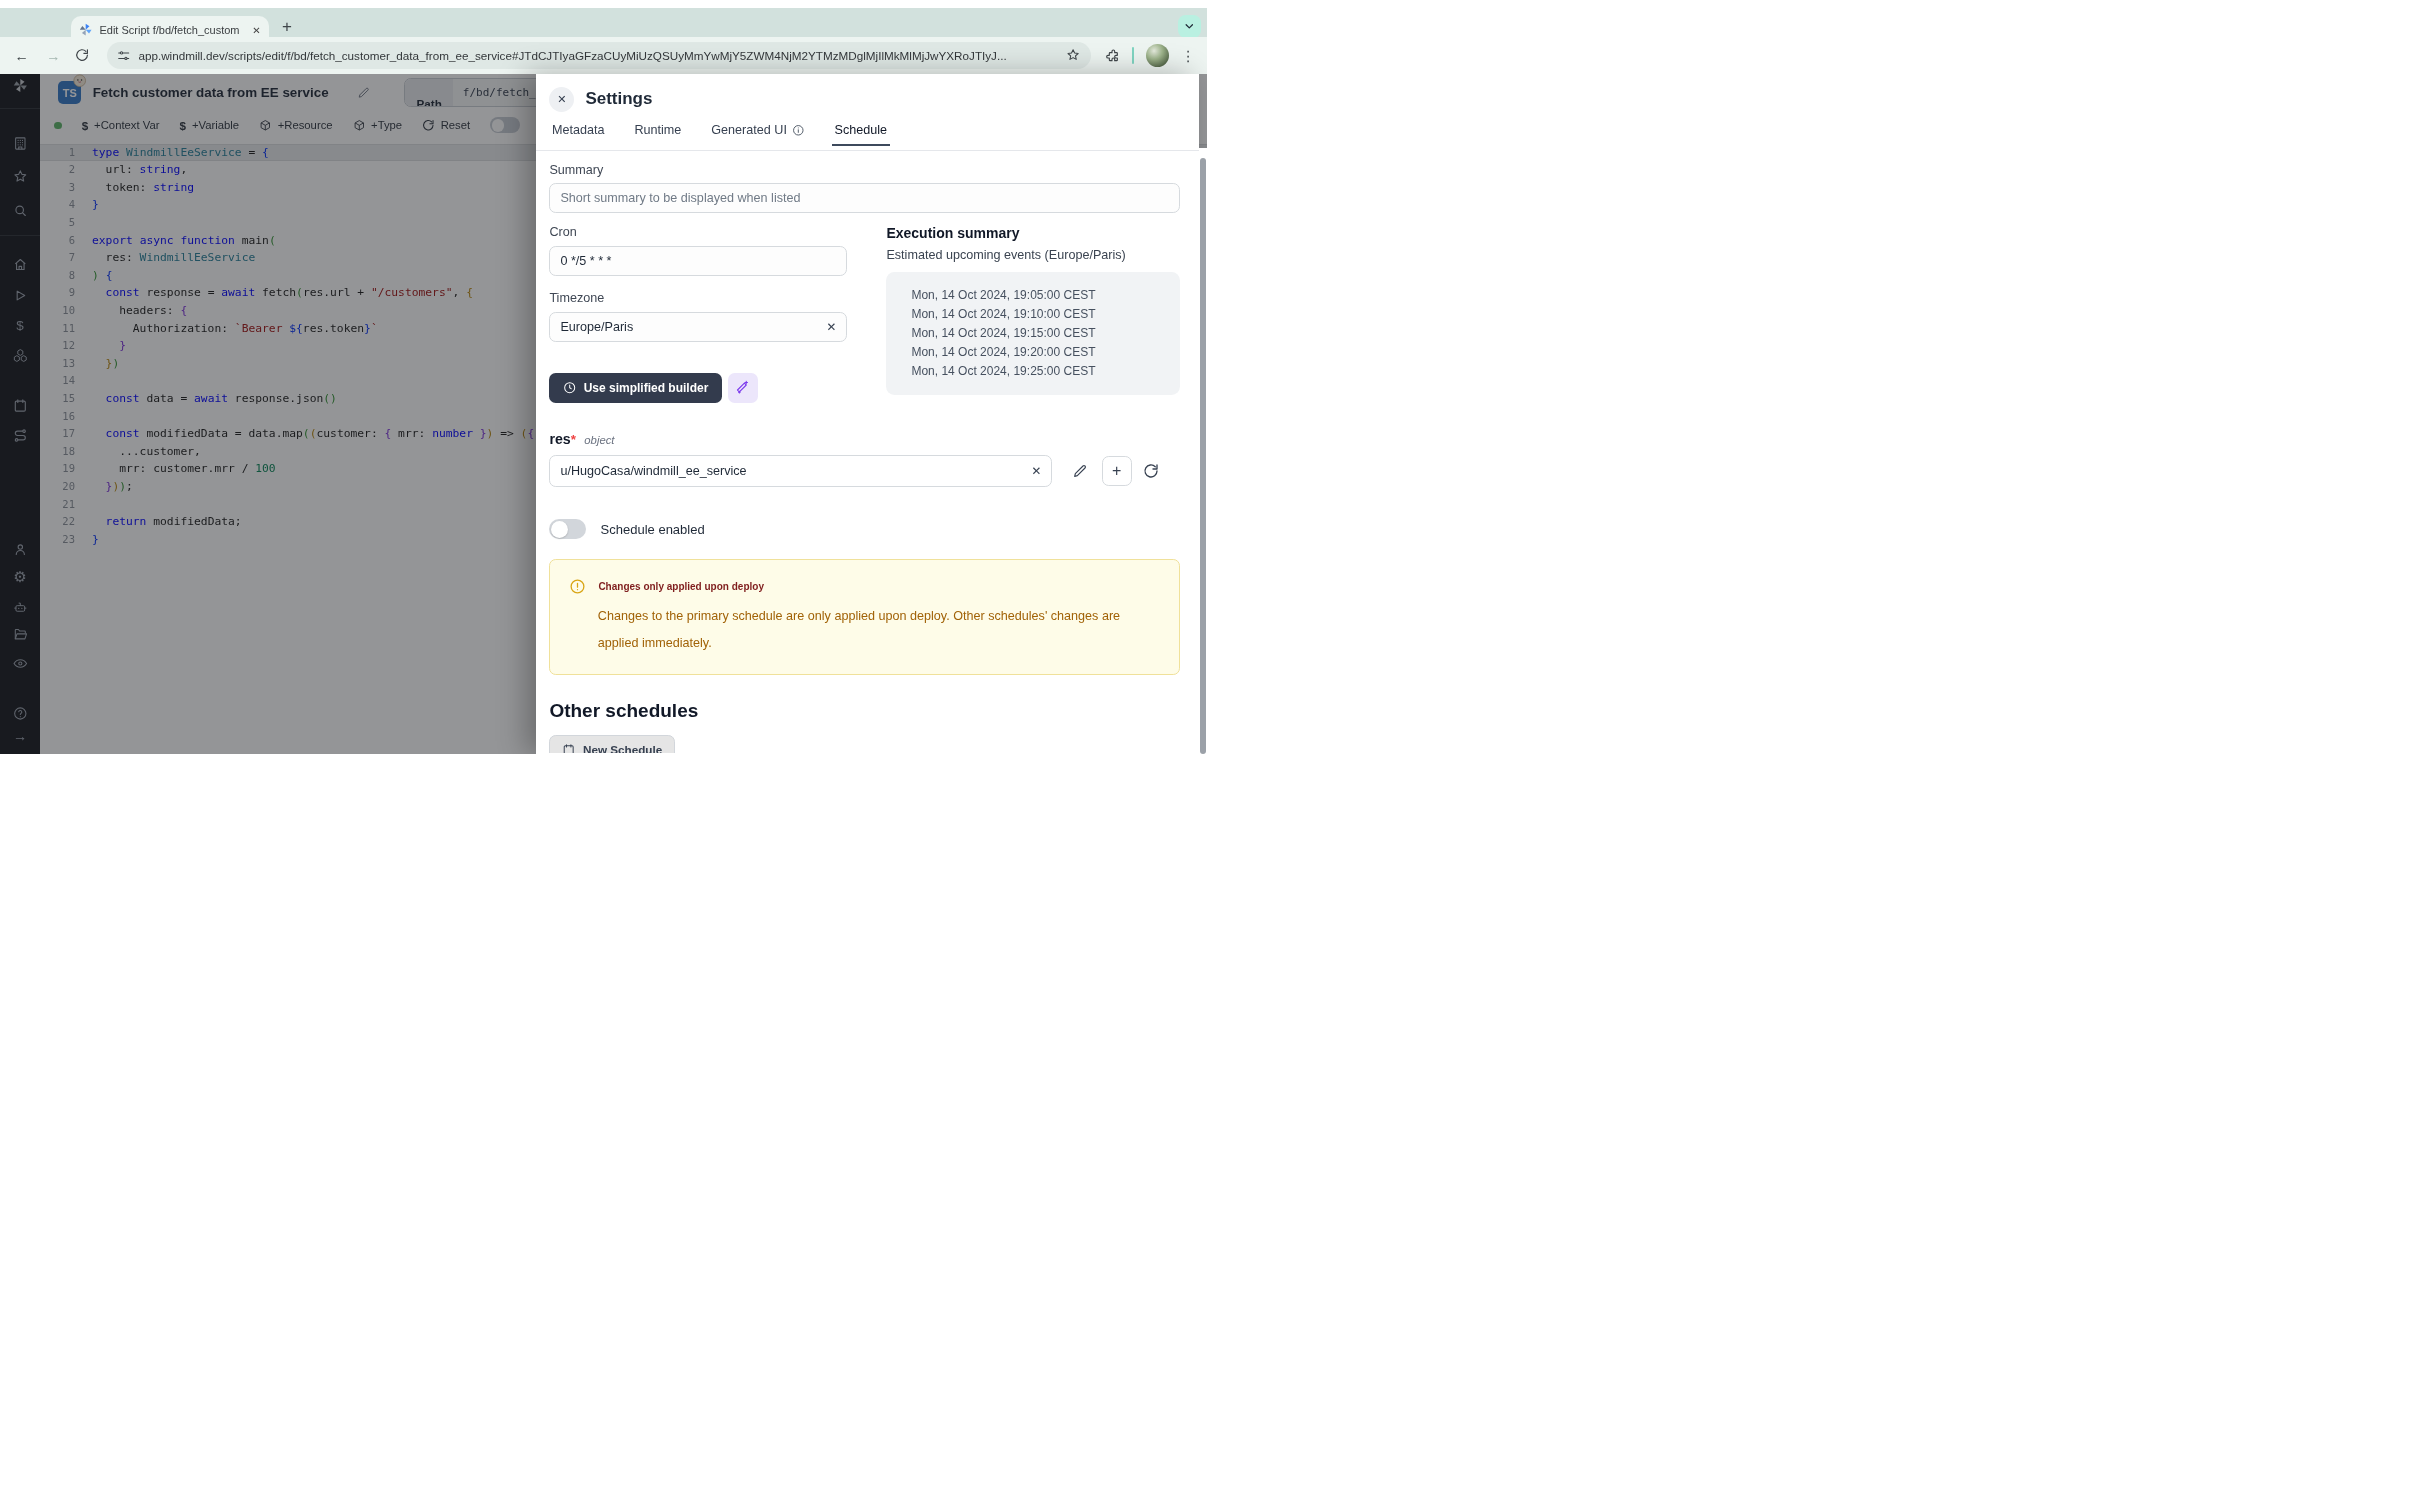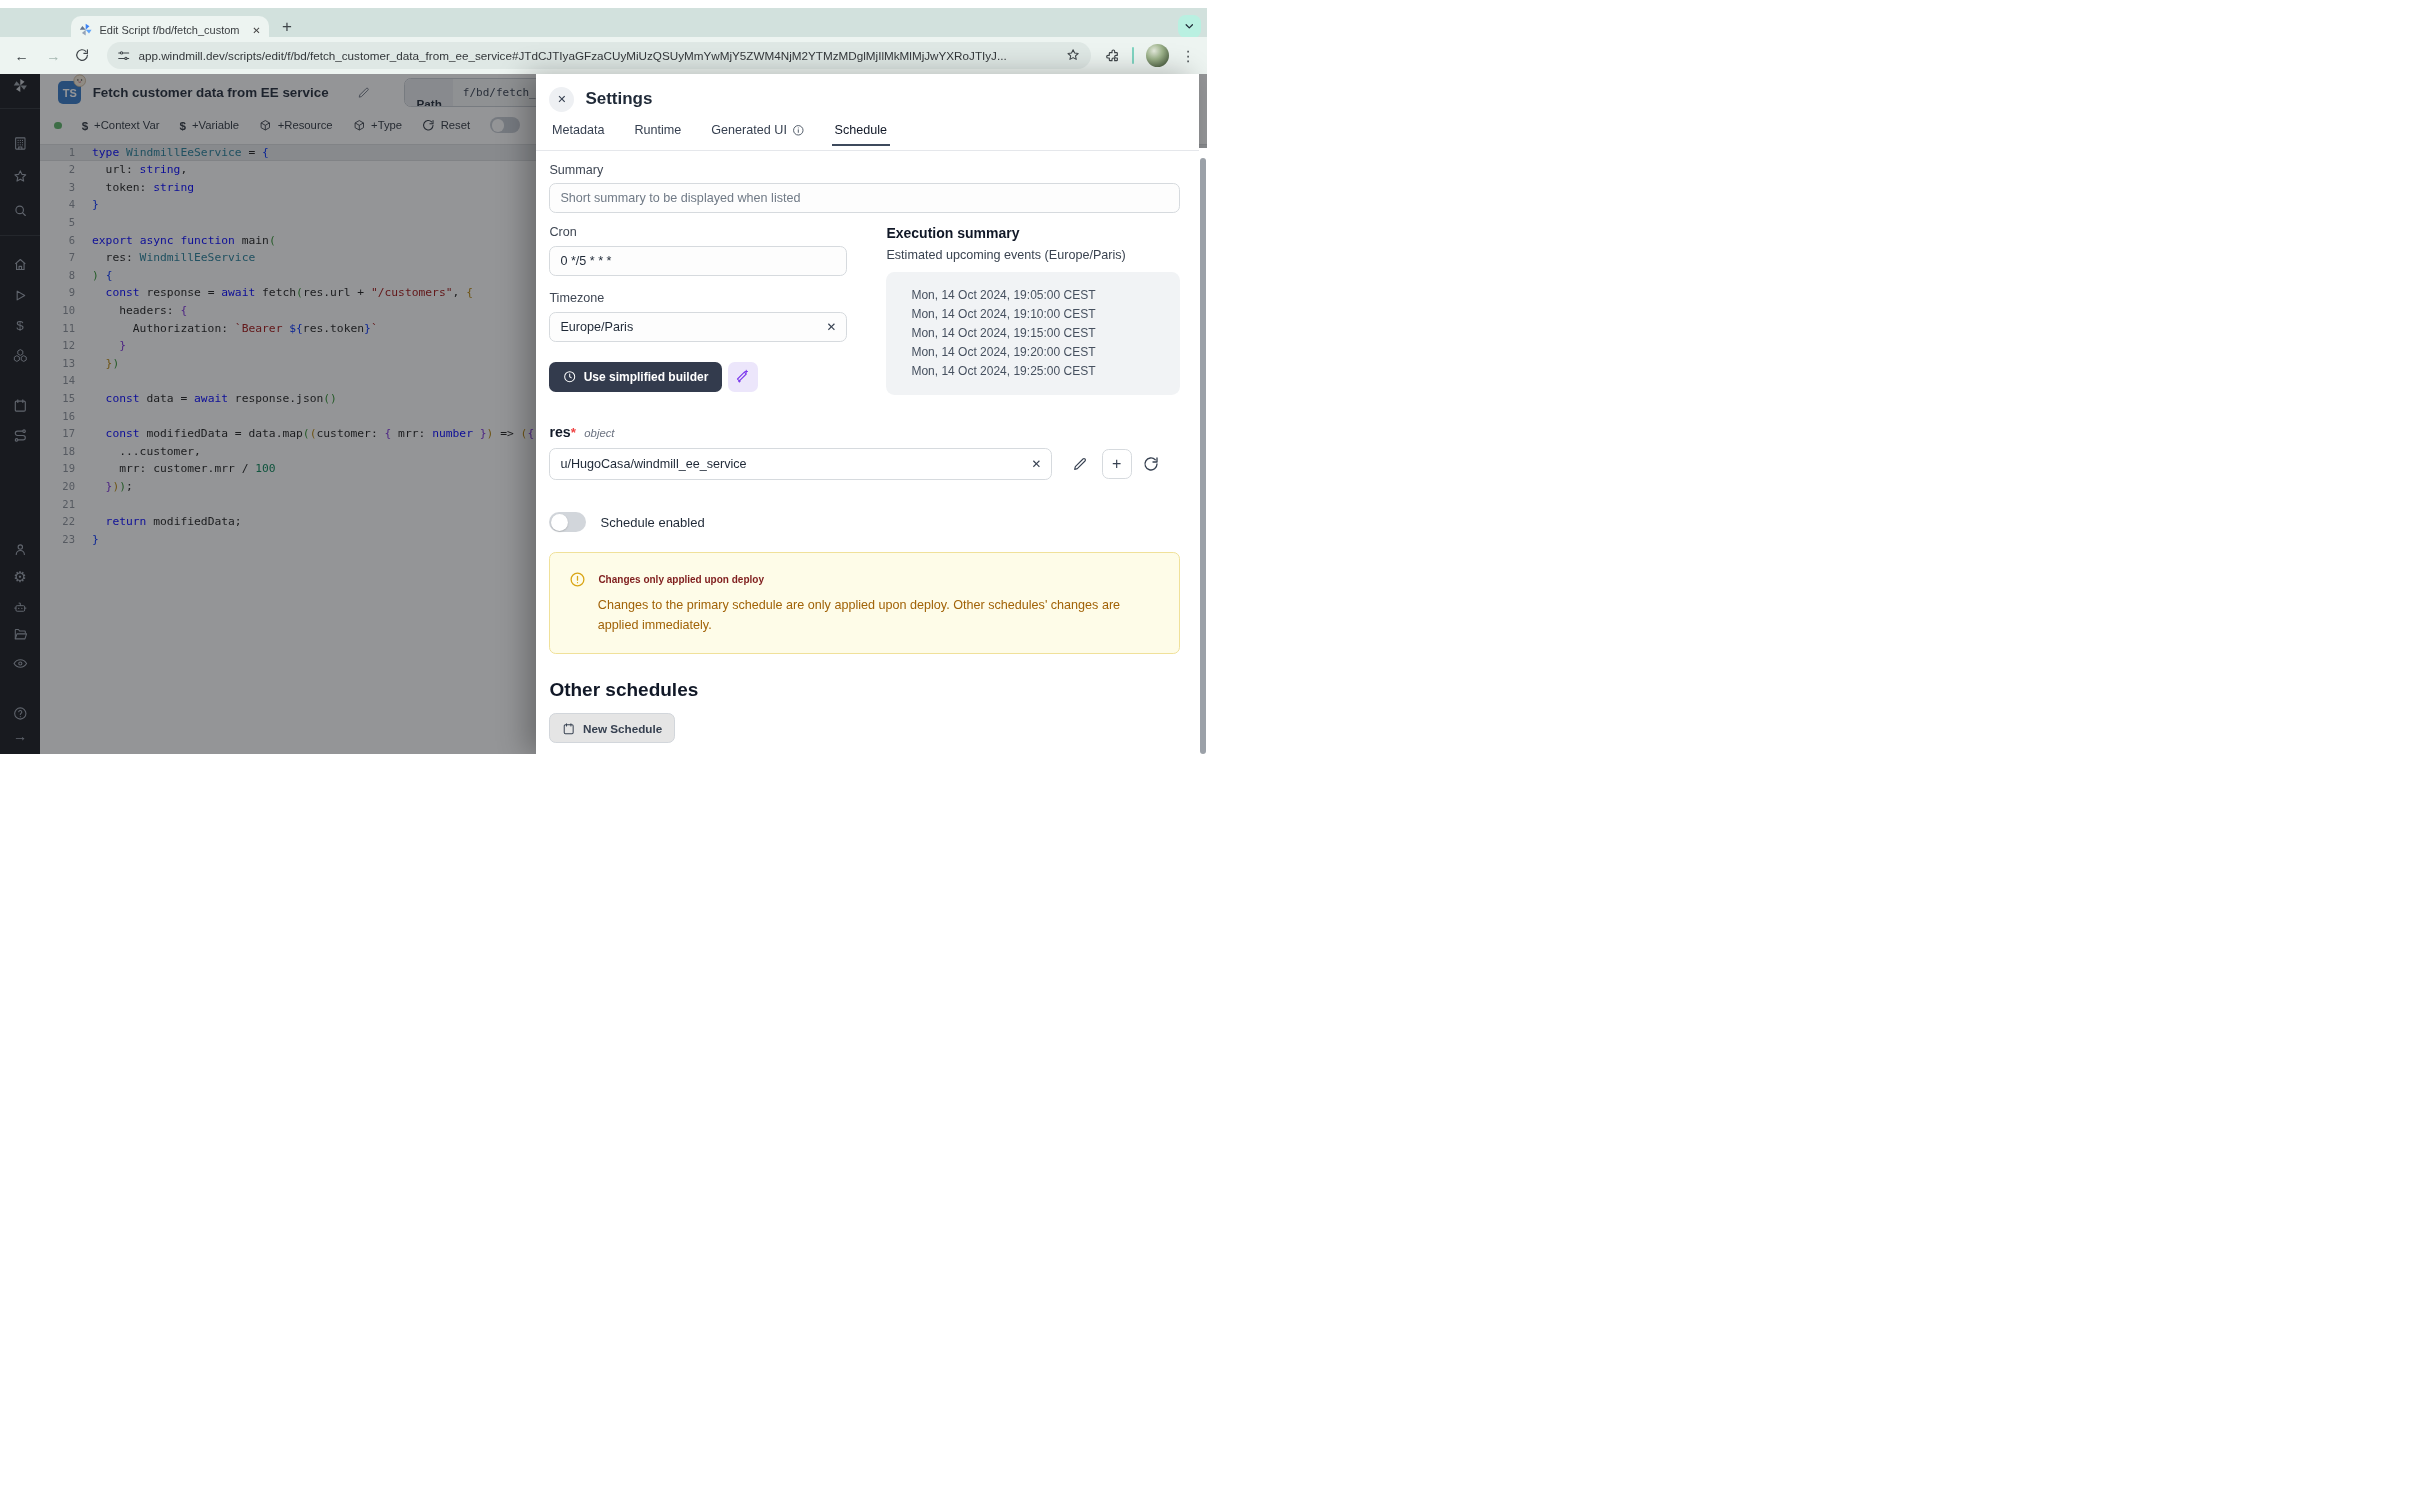--- a/index.html
+++ b/index.html
@@ -89,21 +89,21 @@
   .tinput { height:30px; border:0.8px solid #d6dade; border-radius:6.7px; background:#fdfdfd; width:100%;
             font-size:12.6px; color:#1f2937; padding:0 10px; display:flex; align-items:center;
             font-family:"Liberation Sans", sans-serif; }
   input.tinput::placeholder { color:#707a86; }
   .clear-x { margin-left:auto; color:#374151; font-size:11.7px; }
 
   .cols { display:flex; margin-top:11.7px; }
   .col-l { width:298px; flex:0 0 auto; }
   .col-r { margin-left:39px; flex:1; }
   .mt18 { margin-top:15px; }
-  .btnrow { margin-top:20px; display:flex; gap:6px; }
+  .btnrow { margin-top:31px; display:flex; gap:6px; }
   .dark-btn { height:30px; border:none; border-radius:6.7px; background:#333b4d; color:#fff; font-size:12px;
               font-weight:600; display:flex; align-items:center; gap:7.5px; padding:0 13.4px;
               font-family:"Liberation Sans", sans-serif; }
   .magic-btn { width:30px; height:30px; border:none; border-radius:6.7px; background:#ece6fb; color:#7c3aed;
                display:flex; align-items:center; justify-content:center; }
 
   .exe-h { font-size:14px; font-weight:700; color:#111827; }
   .exe-sub { margin-top:6.7px; font-size:12.6px; color:#3a4350; }
   .exe-box { margin-top:10px; background:#f1f3f5; border-radius:8.4px; padding:14.2px 8.4px 14.2px 25px; }
   .exe-row { font-size:12px; color:#46505f; line-height:19px; }
@@ -121,21 +121,21 @@
 
   .toggle-row { margin-top:32px; display:flex; align-items:center; }
   .toggle { width:37px; height:20px; border-radius:10px; background:#d2d6db; position:relative; }
   .toggle::after { content:""; position:absolute; left:1.7px; top:1.7px; width:17px; height:17px; border-radius:50%;
                    background:#fff; box-shadow:0 0.8px 1.7px rgba(0,0,0,.2); }
   .toggle-label { margin-left:14.2px; font-size:13px; color:#1f2937; font-weight:500; }
 
   .warn { margin-top:20px; background:#fefce8; border:0.8px solid #f0e19a; border-radius:6.7px; padding:17.6px 18.4px; }
   .warn-head { display:flex; align-items:center; gap:12.6px; }
   .warn-title { font-size:10px; font-weight:700; color:#7f1d1d; }
-  .warn-body { margin-top:7.5px; margin-left:29px; font-size:12.6px; color:#a16207; line-height:20px; max-width:570px; }
+  .warn-body { margin-top:7.5px; margin-left:29px; font-size:12.6px; color:#a16207; line-height:27px; max-width:570px; }
 
   .other-h { margin-top:25px; font-size:19px; font-weight:800; color:#111827; }
   .new-btn { margin-top:12.6px; height:30px; border:0.8px solid #d2d6db; border-radius:6.7px; background:#e5e5e5;
              display:flex; align-items:center; gap:7.5px; padding:0 11.7px; font-size:11.7px; font-weight:600;
              color:#374151; font-family:"Liberation Sans", sans-serif; }
 
   .scrolltrack { position:absolute; right:0; top:74px; bottom:0; width:8.4px; background:#fff; z-index:12; }
   .thumb { position:absolute; right:0.8px; top:10px; bottom:0; width:6.7px; border-radius:3.4px; background:#9ba1a8; }
 
   svg { display:block; }

